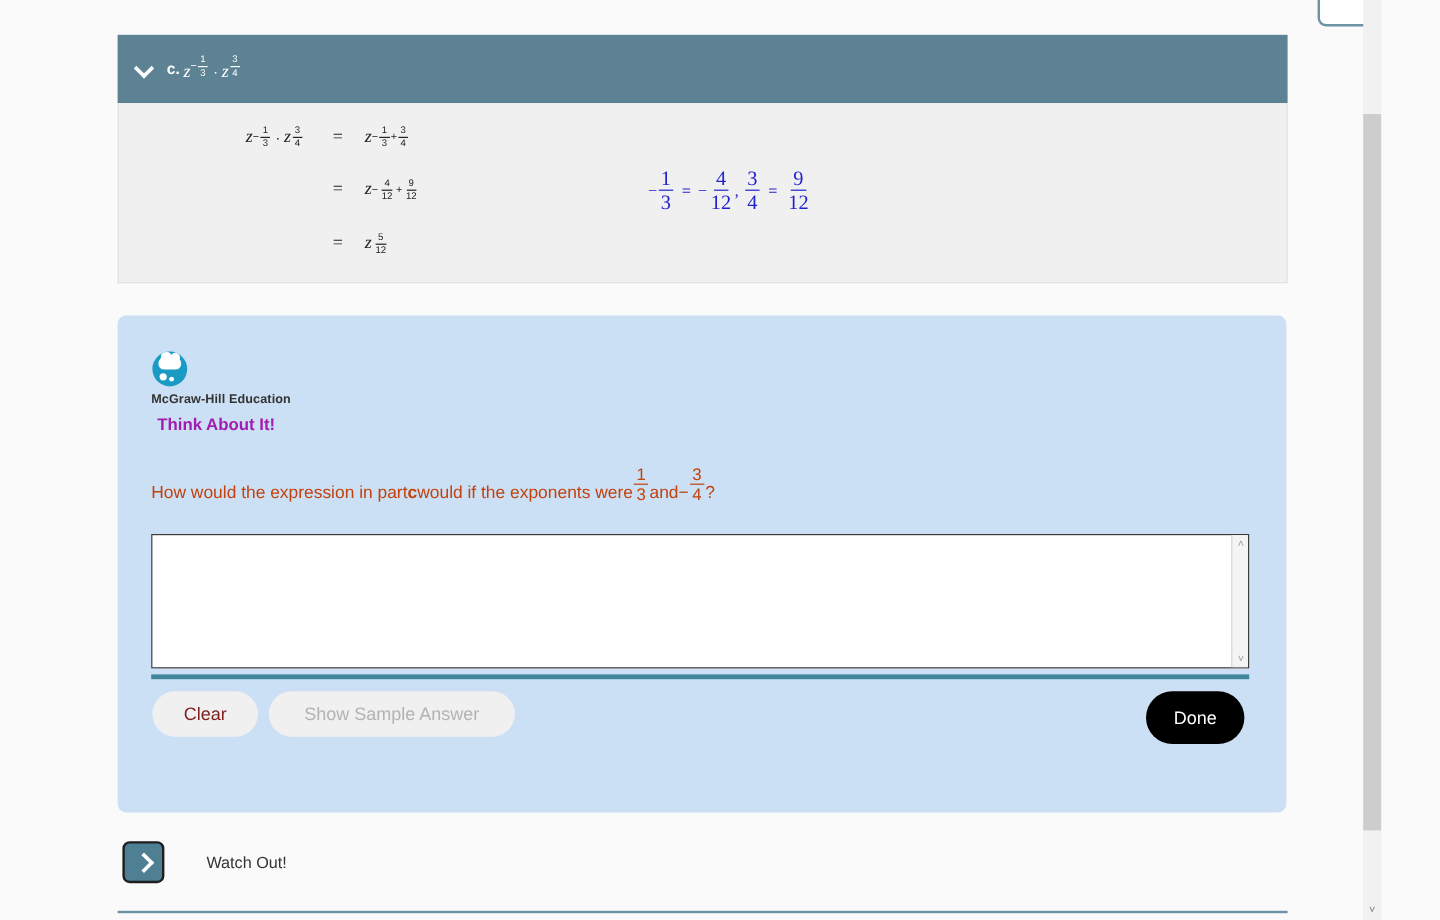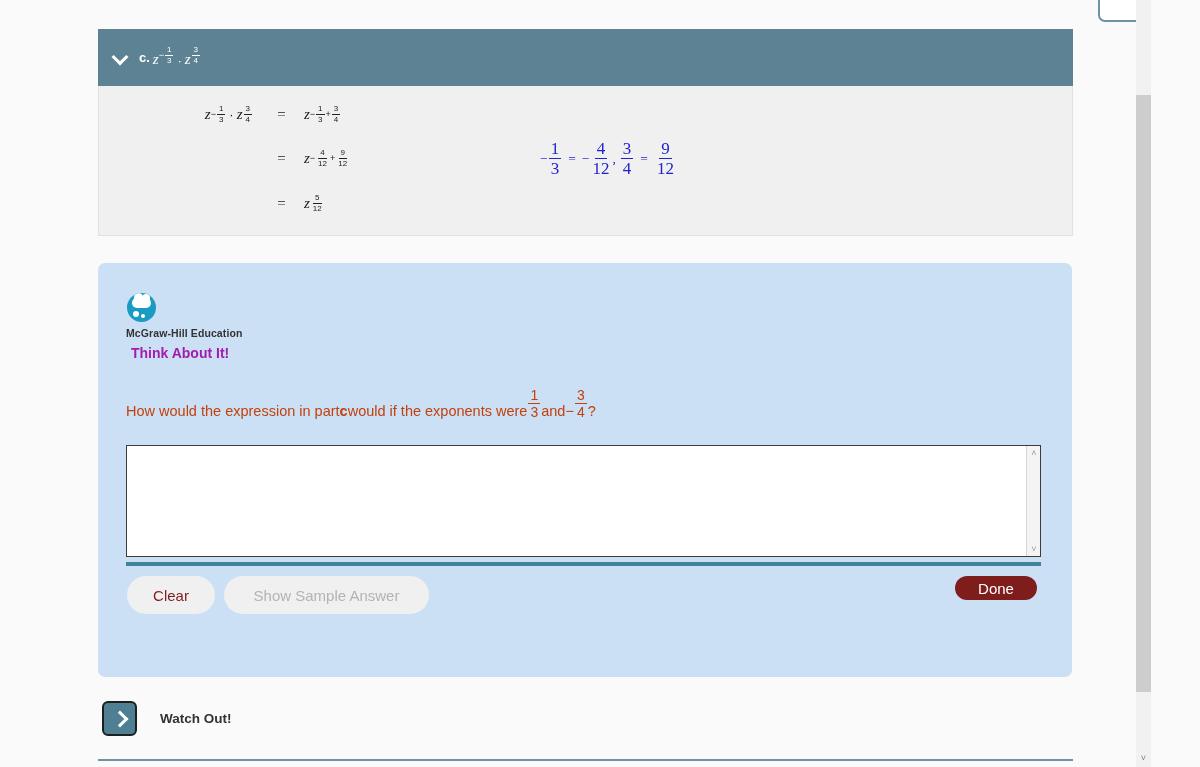--- a/index.html
+++ b/index.html
@@ -368,22 +368,22 @@
     width: 205px;
     height: 38px;
     background: #f0f0f0;
     color: #b3b3b3;
     font-size: 15px;
   }
   #btn-done {
     left: 955px;
     top: 576px;
     width: 82px;
-    height: 24px;
-    background: #7f1d1d;
+    height: 44px;
+    background: #000000;
     color: #ffffff;
     font-size: 15px;
   }
 
   
   #watchout-btn {
     position: absolute;
     left: 102px;
     top: 701px;
     width: 35px;
@@ -400,24 +400,24 @@
     left: 10px;
     top: 10px;
     width: 9px;
     height: 9px;
     border-top: 3px solid #ffffff;
     border-right: 3px solid #ffffff;
     transform: rotate(45deg);
   }
   #watchout-label {
     position: absolute;
-    left: 160px;
+    left: 172px;
     top: 711px;
     font-size: 13.5px;
-    font-weight: bold;
+    font-weight: normal;
     color: #333333;
   }
 
   #bottom-rule {
     position: absolute;
     left: 98px;
     top: 759px;
     width: 975px;
     height: 2px;
     background: #6d93a4;

